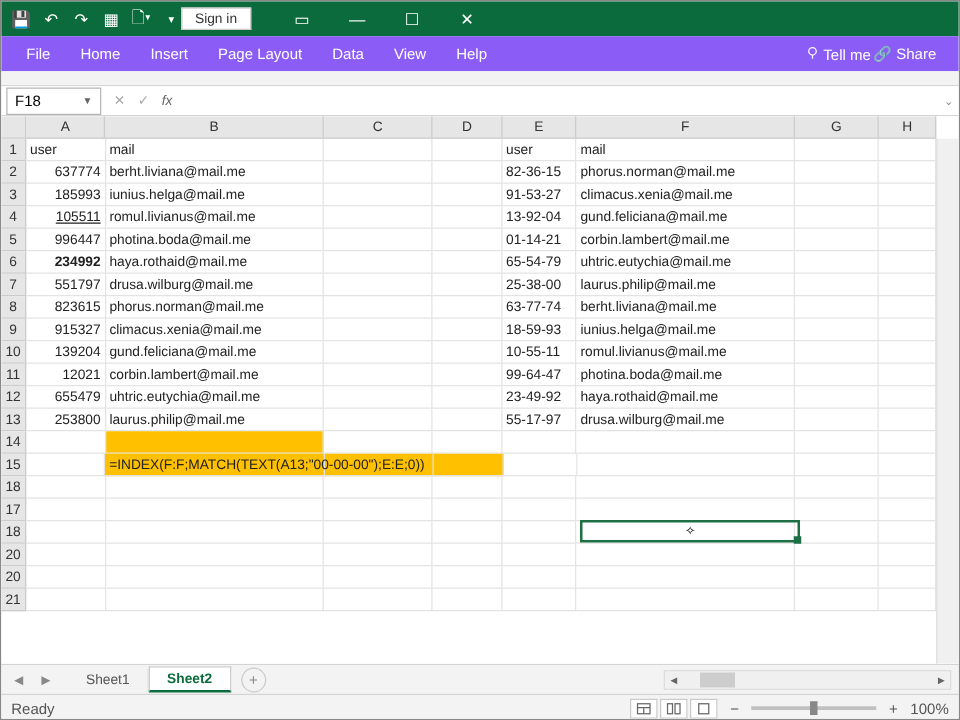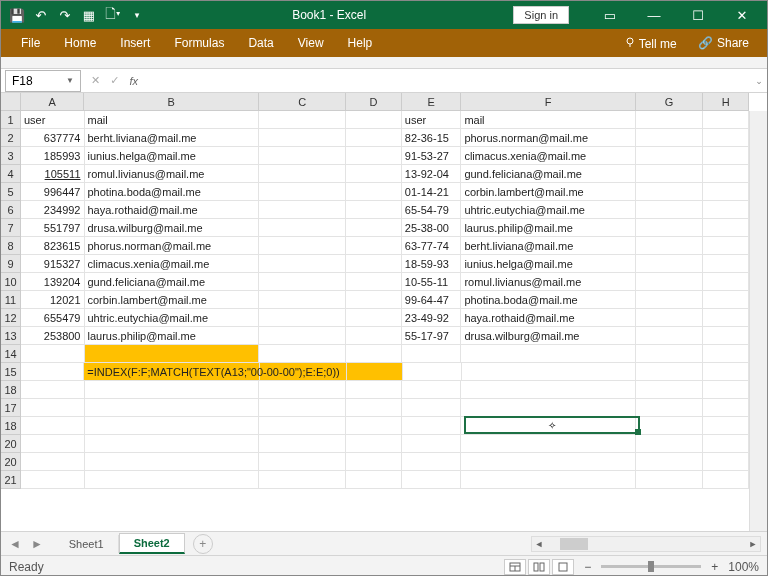--- a/index.html
+++ b/index.html
@@ -4,23 +4,23 @@
 <style>
 *{margin:0;padding:0;box-sizing:border-box;font-family:"Segoe UI",Arial,sans-serif;font-size:12px;user-select:none}
 body{background:#fff;width:768px;height:576px;overflow:hidden;position:relative;border:1px solid #888}
 .titlebar{background:#0c6b3d;height:28px;display:flex;align-items:center;color:#fff;padding:0 4px}
 .qat{display:flex;align-items:center;gap:8px;padding-left:4px}
 .qat-icon{width:16px;height:16px;display:flex;align-items:center;justify-content:center;color:#fff;font-size:13px}
 .title-center{flex:1;text-align:center;font-size:12px}
 .title-right{display:flex;align-items:center;gap:2px}
 .signin{background:#fff;color:#333;padding:2px 10px;margin-right:18px;font-size:11px;border:1px solid #ccc}
 .winbtn{width:42px;height:28px;display:flex;align-items:center;justify-content:center;font-size:13px;color:#fff}
-.ribbon{background:#a16207;height:28px;display:flex;align-items:center;color:#fff;padding:0 8px}
+.ribbon{background:#8b5cf6;height:28px;display:flex;align-items:center;color:#fff;padding:0 8px}
 .ribbon-tab{padding:0 12px;font-size:12px;height:28px;display:flex;align-items:center}
-.ribbon-right{margin-left:auto;display:flex;gap:22px;padding-right:10px}
+.ribbon-right{margin-left:auto;display:flex;gap:2px;padding-right:10px}
 .ribbon-right span{font-size:12px}
 .ribbon-collapse{background:#f3f3f3;height:12px;border-bottom:1px solid #d4d4d4}
 .formula-bar{background:#fff;height:24px;display:flex;align-items:center;border-bottom:1px solid #d4d4d4}
 .name-box{width:76px;height:22px;border:1px solid #b7b7b7;margin:0 4px;padding:0 6px;display:flex;align-items:center;justify-content:space-between;font-size:11px;background:#fff}
 .name-box-arrow{font-size:8px;color:#666}
 .fb-btns{display:flex;align-items:center;gap:10px;padding:0 6px;color:#aaa}
 .fb-btns span{font-size:11px}
 .fx-label{font-style:italic;font-size:11px;color:#666;margin-right:6px}
 .fb-input{flex:1;height:20px;border:none;padding:0 4px;font-size:11px}
 .fb-expand{width:16px;color:#888;text-align:center;font-size:9px}
@@ -62,35 +62,34 @@
 
 <div class="titlebar">
   <div class="qat">
     <span class="qat-icon">💾</span>
     <span class="qat-icon">↶</span>
     <span class="qat-icon">↷</span>
     <span class="qat-icon">▦</span>
     <span class="qat-icon">🗋▾</span>
     <span class="qat-icon" style="font-size:9px">▾</span>
   </div>
-  <div class="title-center">Book1 - Excel</div>
   <div class="title-right">
     <span class="signin">Sign in</span>
     <span class="winbtn">▭</span>
     <span class="winbtn">—</span>
     <span class="winbtn">☐</span>
     <span class="winbtn">✕</span>
   </div>
 </div>
 
 <div class="ribbon">
   <span class="ribbon-tab">File</span>
   <span class="ribbon-tab">Home</span>
   <span class="ribbon-tab">Insert</span>
-  <span class="ribbon-tab">Formulas</span>
+  <span class="ribbon-tab">Page Layout</span>
   <span class="ribbon-tab">Data</span>
   <span class="ribbon-tab">View</span>
   <span class="ribbon-tab">Help</span>
   <div class="ribbon-right">
     <span><svg class="bulb" viewBox="0 0 12 12">
           <circle cx="6" cy="5" r="3" fill="none" stroke="#fff" stroke-width="1"></circle>
           <line x1="6" y1="8" x2="6" y2="11" stroke="#fff"></line>
         </svg> <span>Tell me</span></span>
     <span>🔗 <span>Share</span></span>
   </div>
@@ -191,21 +190,21 @@
         <div class="cell num" style="width: 64px;">996447</div>
         <div class="cell" style="width: 176px;">photina.boda@mail.me</div>
         <div class="cell" style="width: 88px;"></div>
         <div class="cell" style="width: 56px;"></div>
         <div class="cell" style="width: 60px;">01-14-21</div>
         <div class="cell" style="width: 176px;">corbin.lambert@mail.me</div>
         <div class="cell" style="width: 68px;"></div>
         <div class="cell" style="width: 46px;"></div>
       </div>
       <div class="row">
-        <div class="cell num" style="width: 64px;">234992</div>
+        <div class="cell num" style="width: 64px; font-weight: bold;">234992</div>
         <div class="cell" style="width: 176px;">haya.rothaid@mail.me</div>
         <div class="cell" style="width: 88px;"></div>
         <div class="cell" style="width: 56px;"></div>
         <div class="cell" style="width: 60px;">65-54-79</div>
         <div class="cell" style="width: 176px;">uhtric.eutychia@mail.me</div>
         <div class="cell" style="width: 68px;"></div>
         <div class="cell" style="width: 46px;"></div>
       </div>
       <div class="row">
         <div class="cell num" style="width: 64px;">551797</div>

